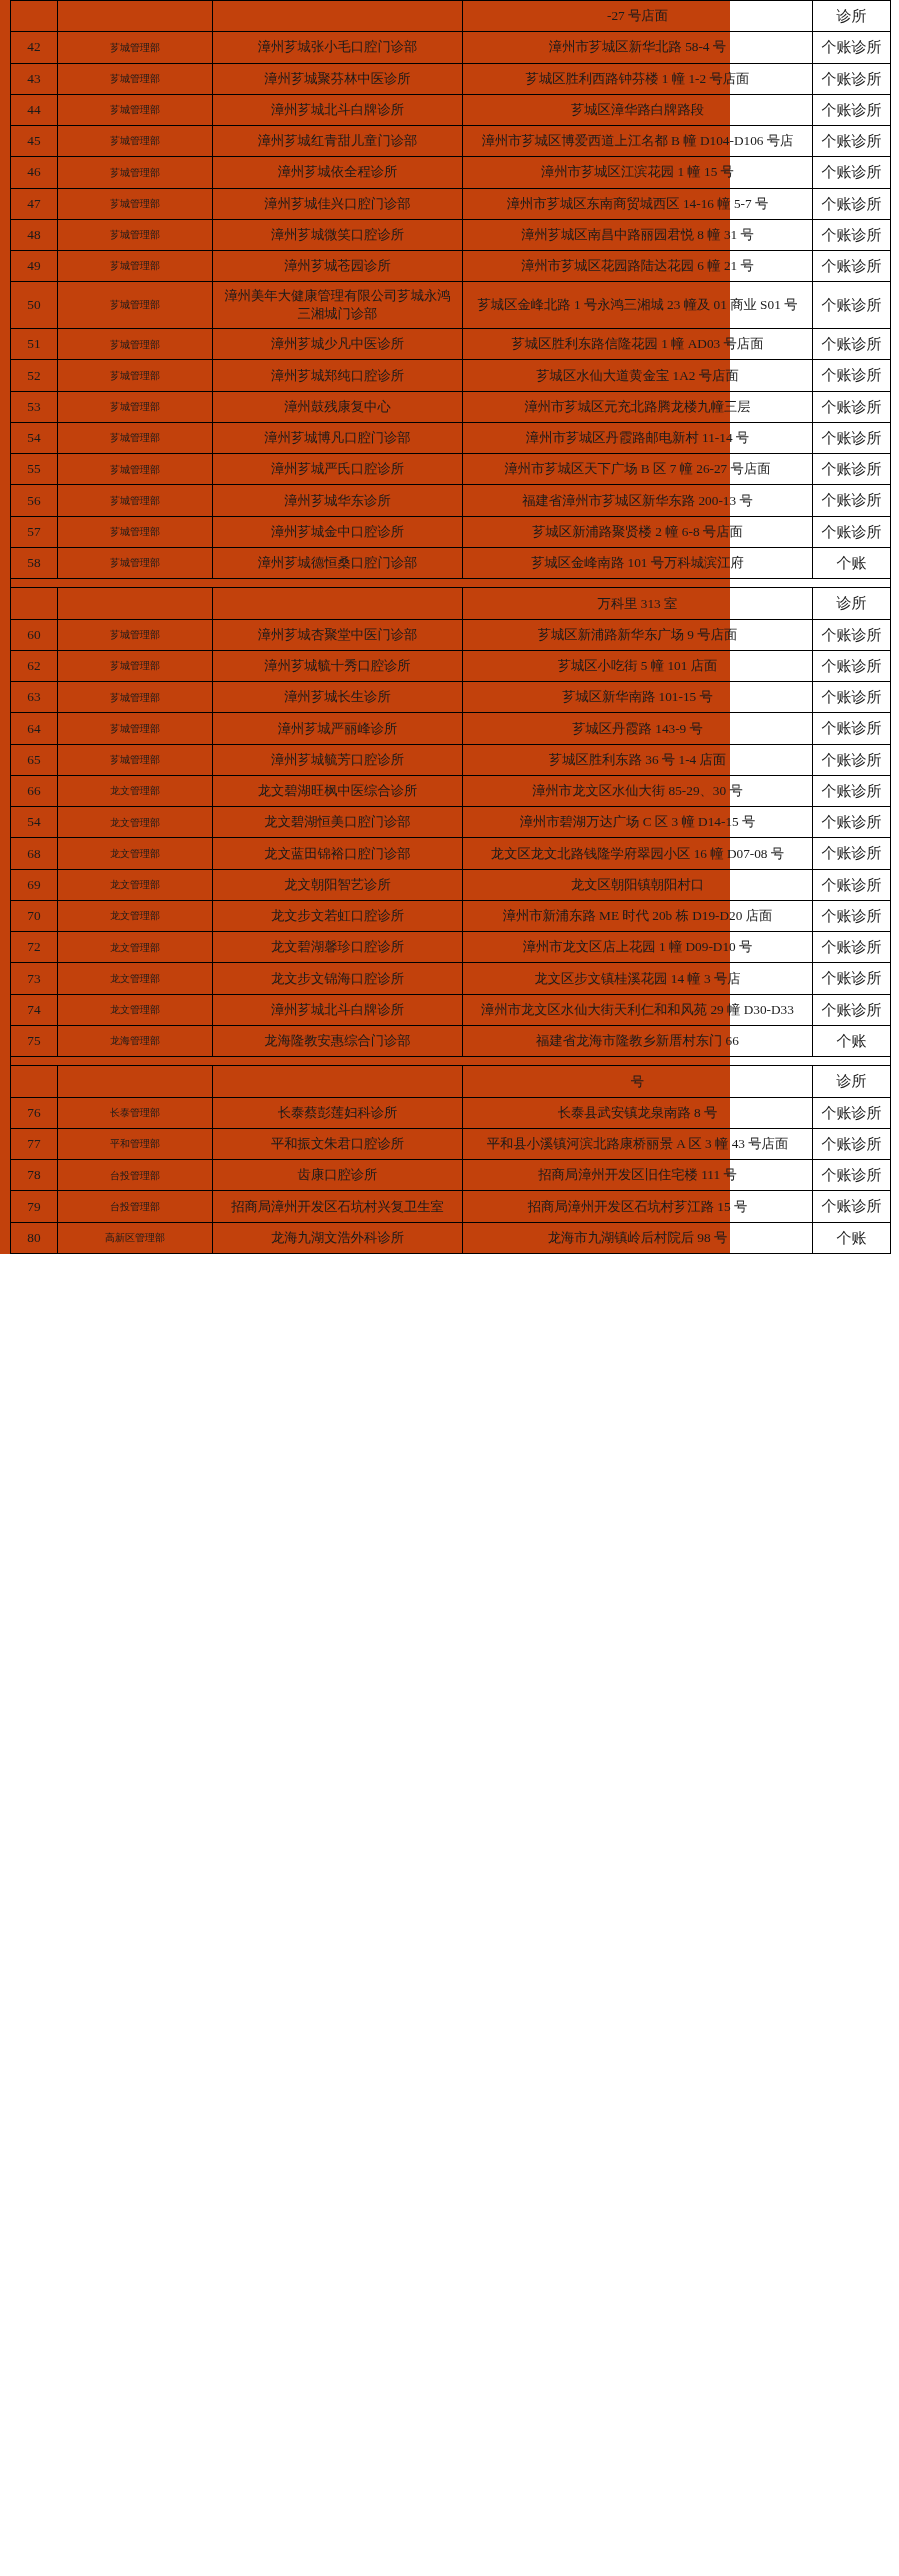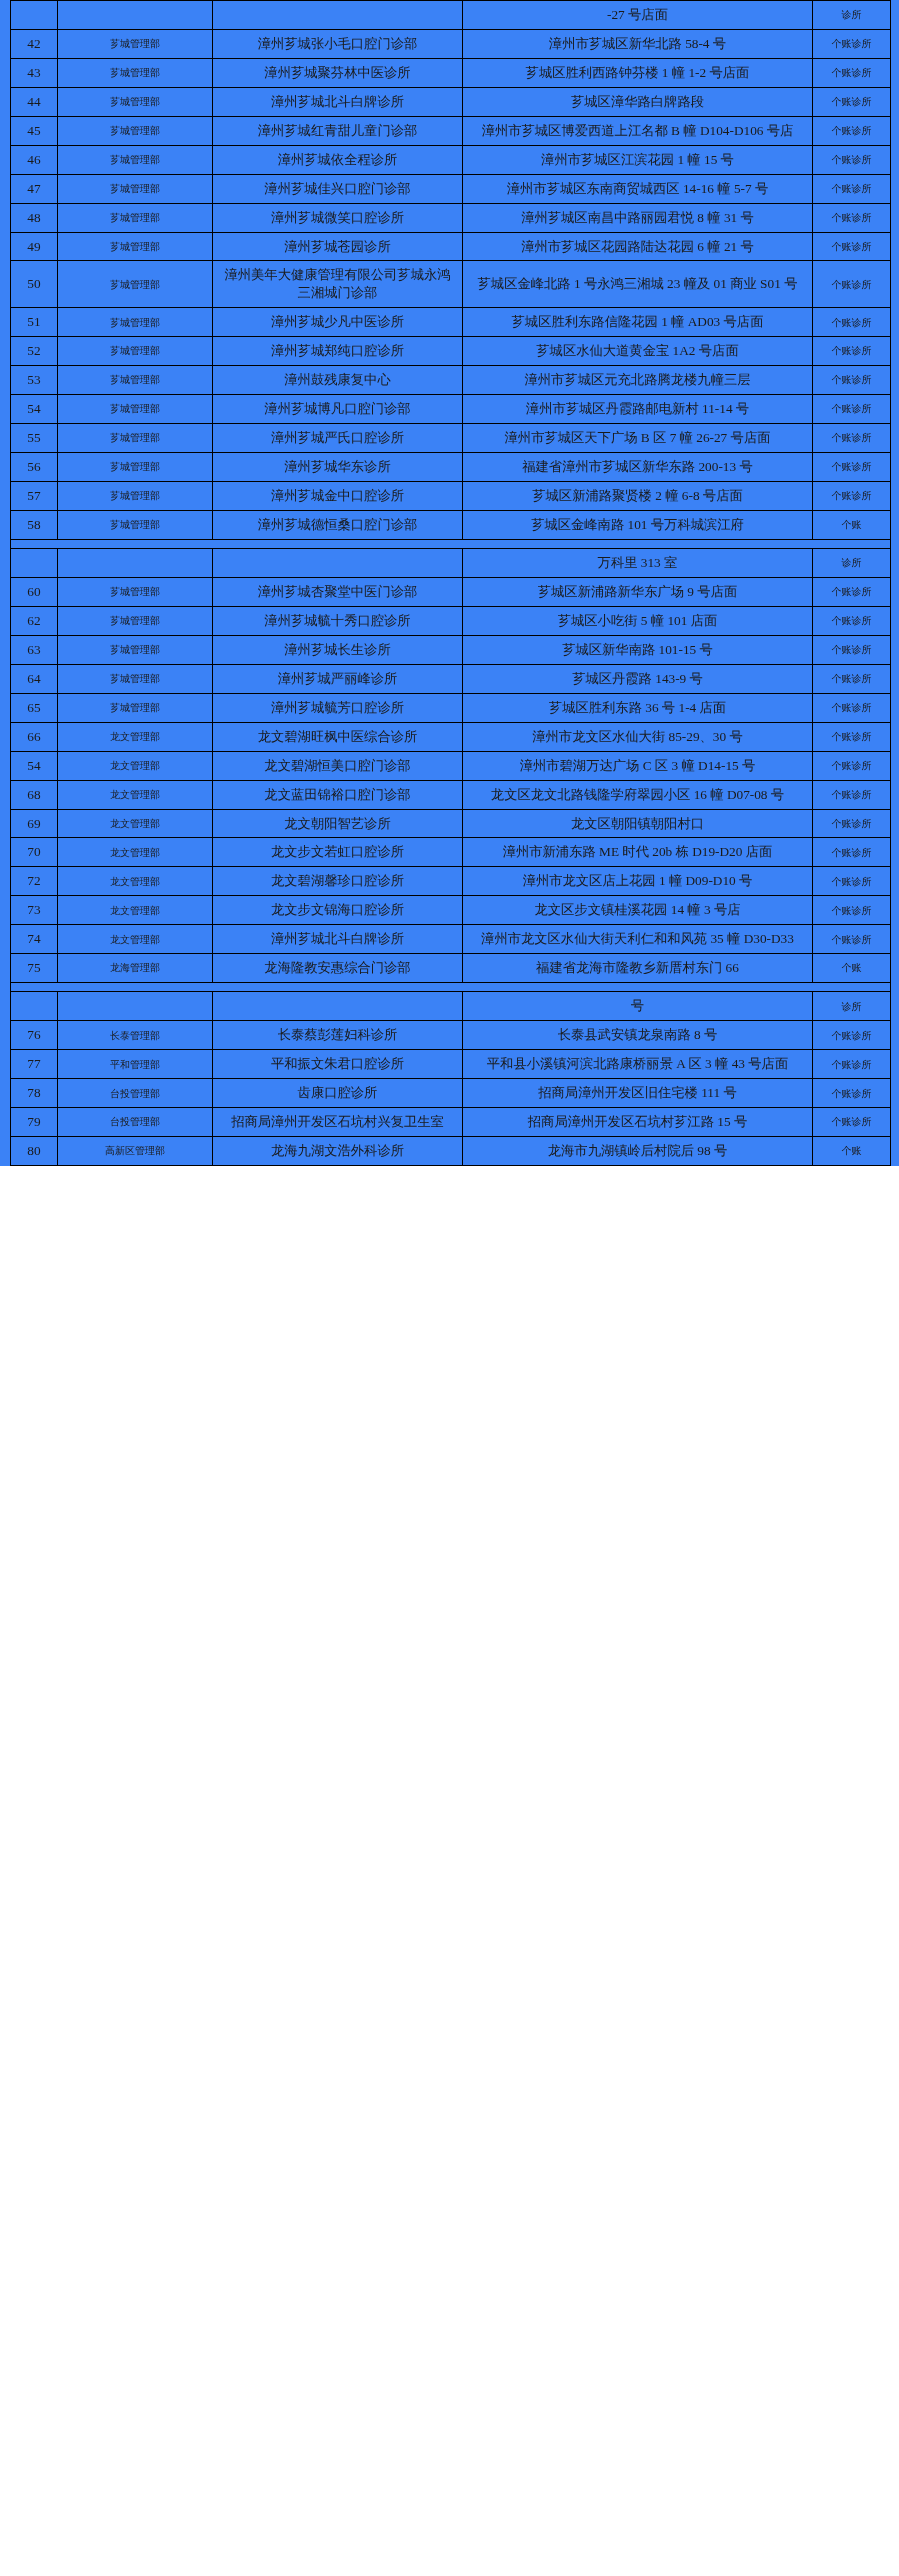--- a/index.html
+++ b/index.html
@@ -6,24 +6,24 @@
     margin: 0;
     padding: 0;
     background: #ffffff;
   }
   body {
     width: 899px;
     font-family: "Liberation Serif", "DejaVu Serif", serif;
     color: #1a1a1a;
   }
   .sheet {
-    width: 899px;
+    width: 730px;
     box-sizing: border-box;
     padding: 0 10px;
-    background: #3b82f6;
+    background: #c2410c;
   }
   table.reg-table {
     border-collapse: collapse;
     width: 879px;
     table-layout: fixed;
     font-size: 13.3px;
   }
   table.reg-table td {
     border: 0.8px solid #000000;
     padding: 5px 5px;
@@ -35,21 +35,21 @@
   col.c-idx { width: 47px; }
   col.c-dept { width: 155px; }
   col.c-name { width: 250px; }
   col.c-addr { width: 350px; }
   col.c-type { width: 78px; }
 
   td.idx { font-size: 13.3px; }
   td.dept { font-size: 10px; }
   td.name { font-size: 13.3px; }
   td.addr { font-size: 13.3px; }
-  td.type { font-size: 10px; }
+  td.type { font-size: 15px; }
 
   tr.spacer td {
     border-left: 0.8px solid #000;
     border-right: 0.8px solid #000;
     border-top: none;
     border-bottom: none;
     height: 8.3px;
     padding: 0;
   }
 </style>
@@ -283,21 +283,21 @@
           <td class="idx">73</td>
           <td class="dept">龙文管理部</td>
           <td class="name">龙文步文锦海口腔诊所</td>
           <td class="addr">龙文区步文镇桂溪花园 14 幢 3 号店</td>
           <td class="type">个账诊所</td>
         </tr>
         <tr>
           <td class="idx">74</td>
           <td class="dept">龙文管理部</td>
           <td class="name">漳州芗城北斗白牌诊所</td>
-          <td class="addr">漳州市龙文区水仙大街天利仁和和风苑 35 幢 D30-D33</td>
+          <td class="addr">漳州市龙文区水仙大街天利仁和和风苑 29 幢 D30-D33</td>
           <td class="type">个账诊所</td>
         </tr>
         <tr>
           <td class="idx">75</td>
           <td class="dept">龙海管理部</td>
           <td class="name">龙海隆教安惠综合门诊部</td>
           <td class="addr">福建省龙海市隆教乡新厝村东门 66</td>
           <td class="type">个账</td>
         </tr>
         <tr class="spacer">

